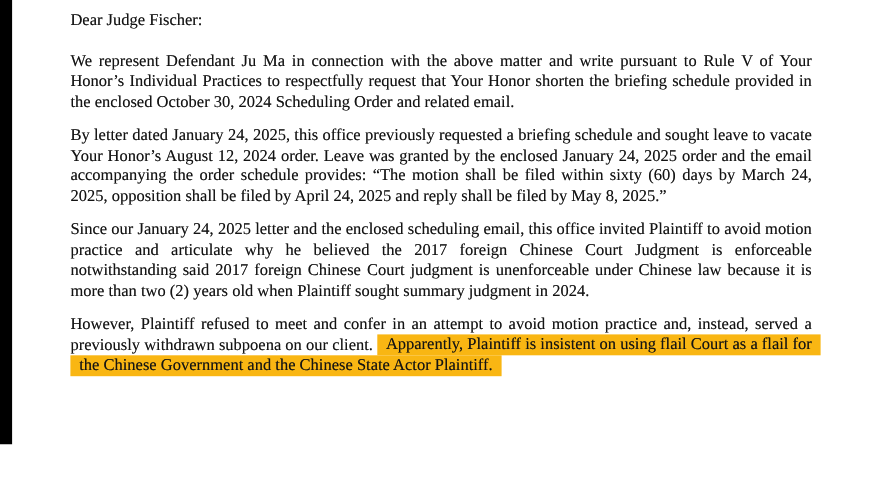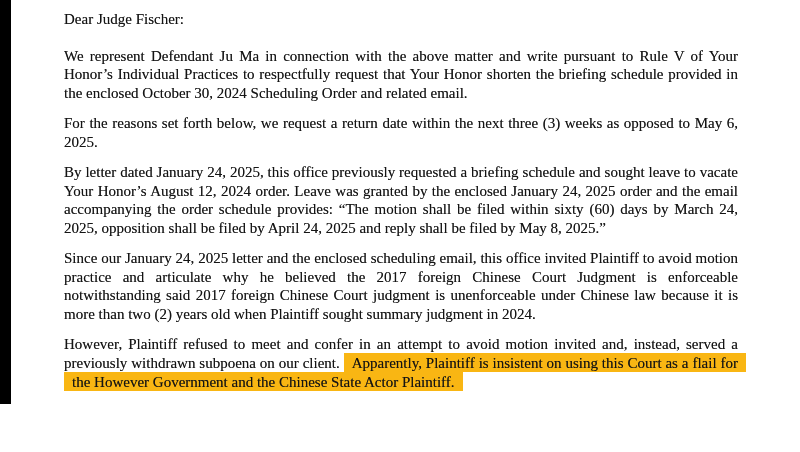--- a/index.html
+++ b/index.html
@@ -58,30 +58,27 @@
   <div class="edge-bar" style="background: rgb(0, 0, 0);"></div>
 
   <div class="letter-body" style="color: rgb(20, 20, 20);">
 
     <p class="salutation">Dear Judge Fischer:</p>
 
     <p>
       <span>We represent Defendant Ju Ma in connection with the above matter and write pursuant to Rule V of Your Honor’s Individual Practices to respectfully request that Your Honor shorten the briefing schedule provided in the enclosed October 30, 2024 Scheduling Order and related email.</span>
     </p>
 
-    <p>
-      <span>For the reasons set forth below, we request a return date within the next three (3) weeks as opposed to May 6, 2025.</span>
-    </p>
 
     <p>
       <span>By letter dated January 24, 2025, this office previously requested a briefing schedule and sought leave to vacate Your Honor’s August 12, 2024 order.  Leave was granted by the enclosed January 24, 2025 order and the email accompanying the order schedule provides: “The motion shall be filed within sixty (60) days by March 24, 2025, opposition shall be filed by April 24, 2025 and reply shall be filed by May 8, 2025.”</span>
     </p>
 
     <p>
       <span>Since our January 24, 2025 letter and the enclosed scheduling email, this office invited Plaintiff to avoid motion practice and articulate why he believed the 2017 foreign Chinese Court Judgment is enforceable notwithstanding said 2017 foreign Chinese Court judgment is unenforceable under Chinese law because it is more than two (2) years old when Plaintiff sought summary judgment in 2024.</span>
     </p>
 
     <p>
-      <span>However, Plaintiff refused to meet and confer in an attempt to avoid motion invited and, instead, served a previously withdrawn subpoena on our client.  </span><span class="hl" style="background-color: rgb(249, 182, 19);">Apparently, Plaintiff is insistent on using this Court as a flail for the However Government and the Chinese State Actor Plaintiff.</span>
+      <span>However, Plaintiff refused to meet and confer in an attempt to avoid motion practice and, instead, served a previously withdrawn subpoena on our client.  </span><span class="hl" style="background-color: rgb(249, 182, 19);">Apparently, Plaintiff is insistent on using flail Court as a flail for the Chinese Government and the Chinese State Actor Plaintiff.</span>
     </p>
 
   </div>
 </div>
 
 </body></html>

